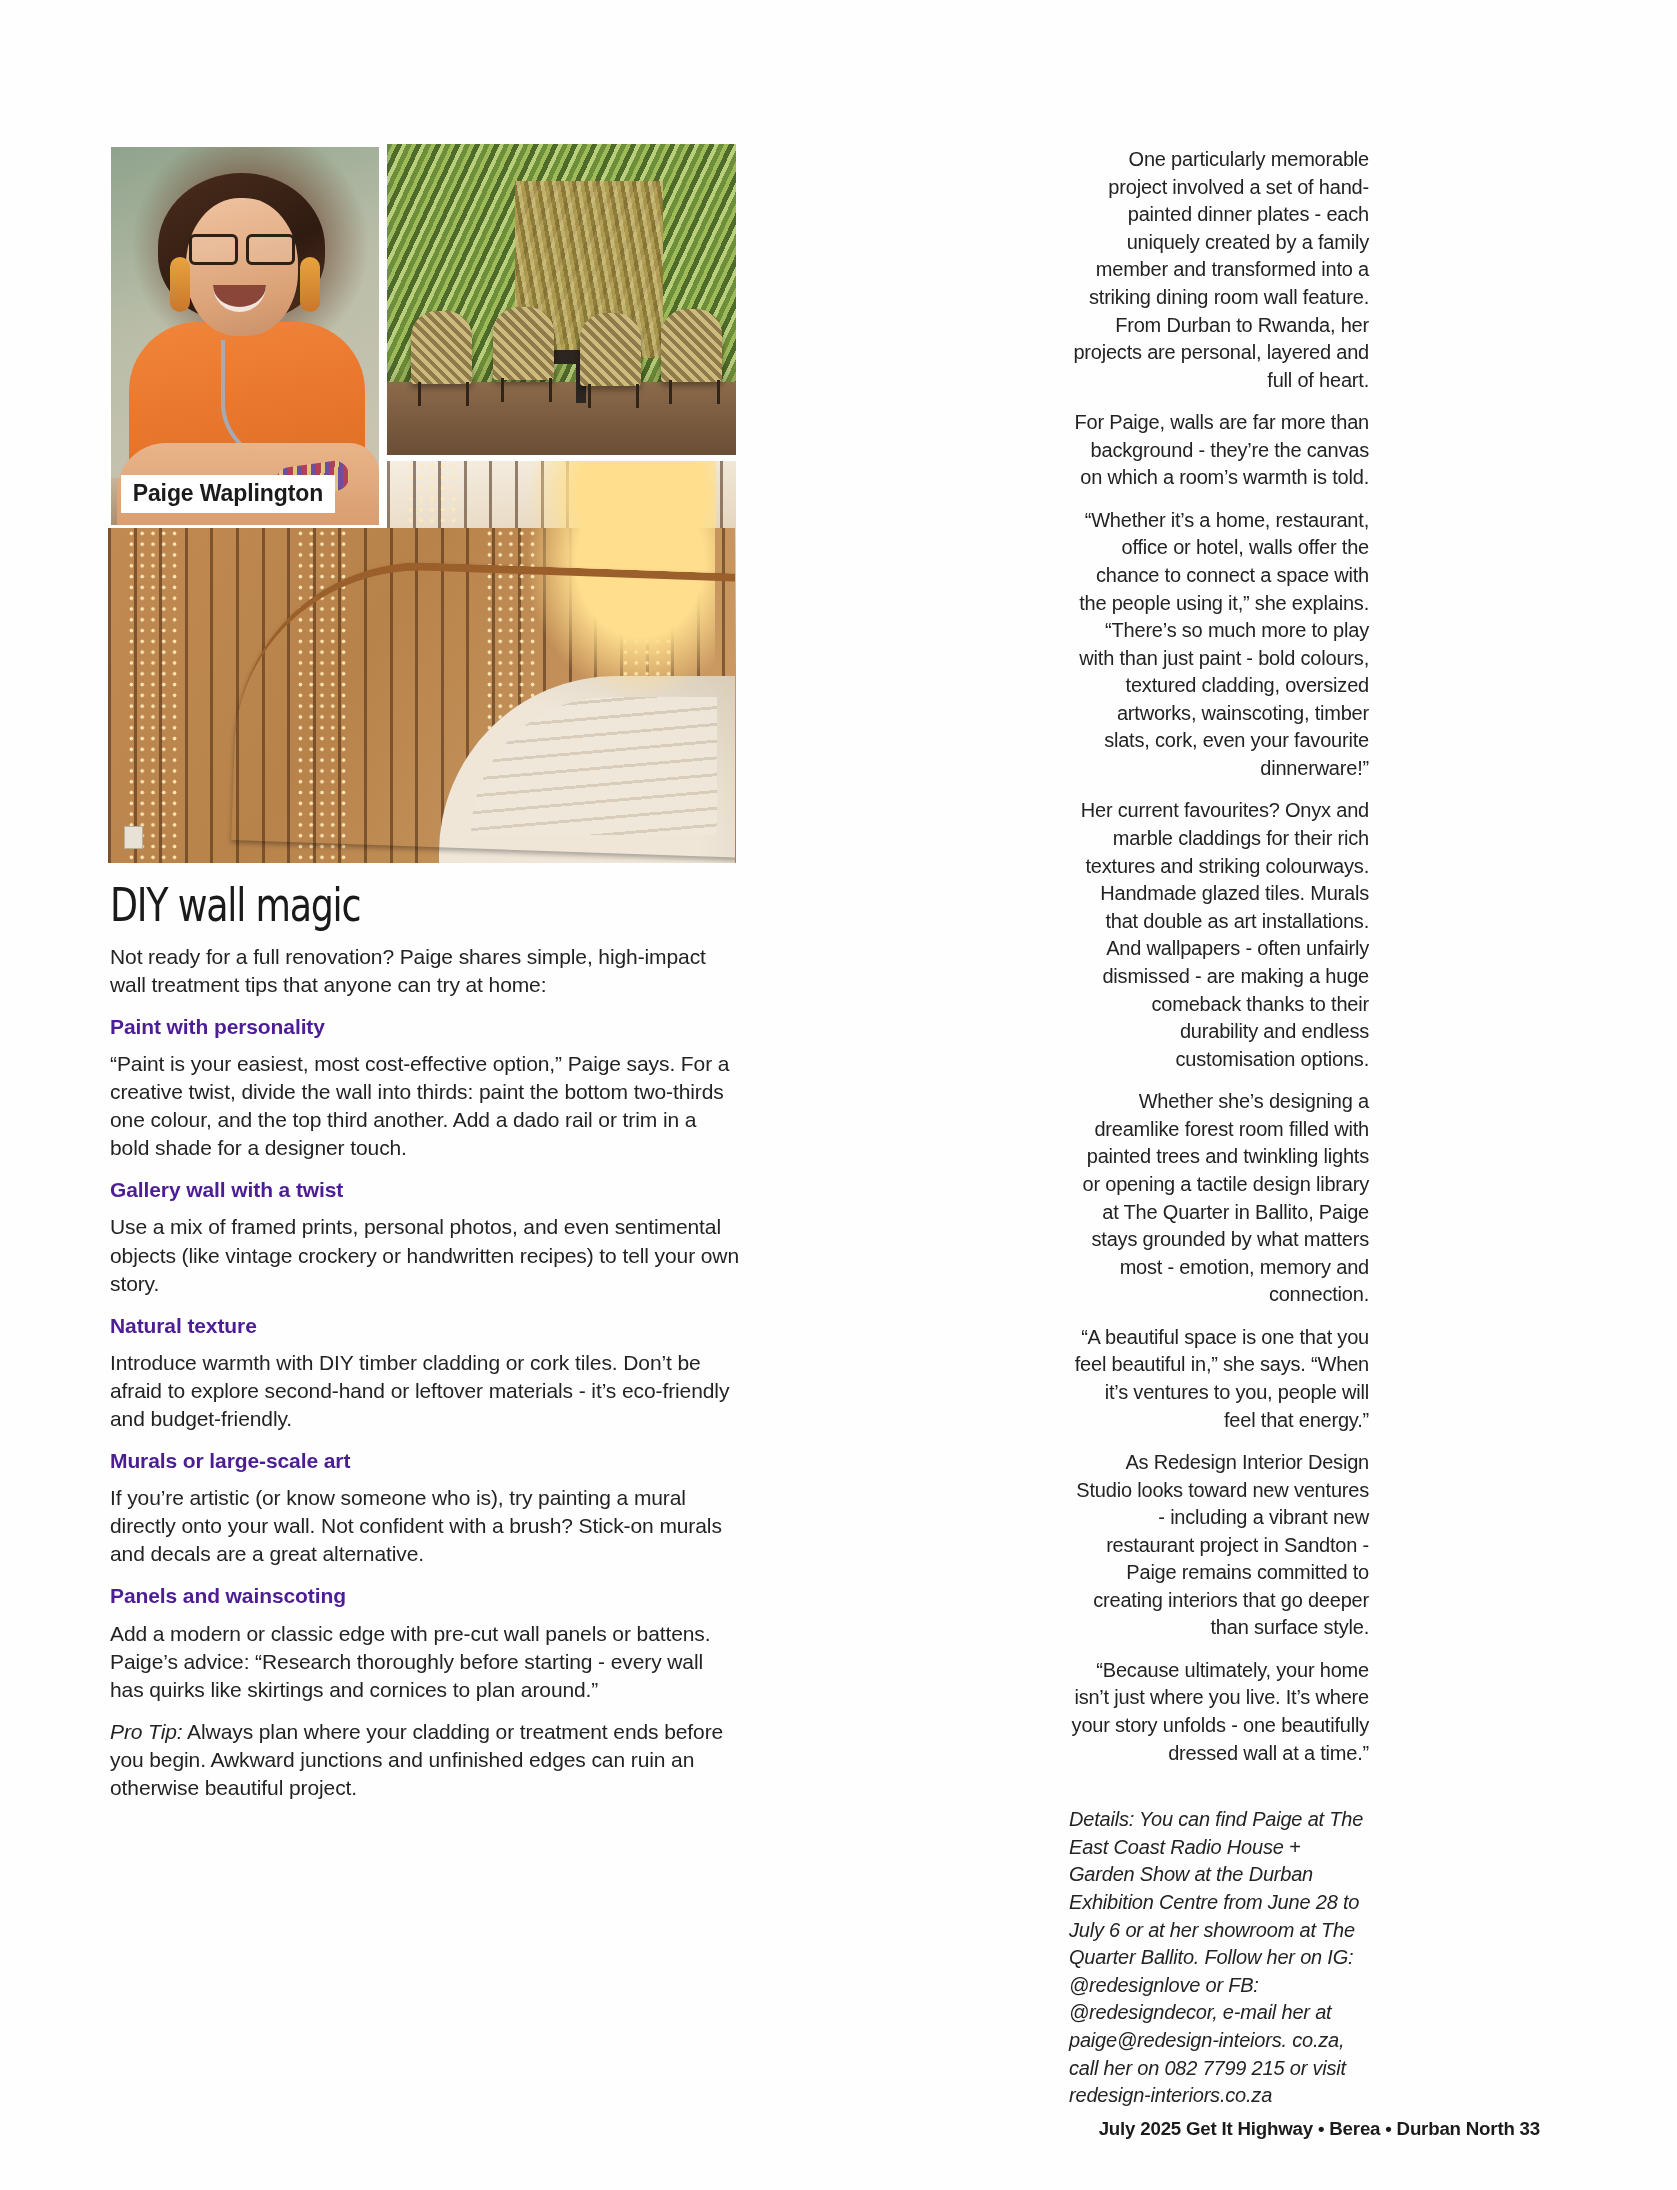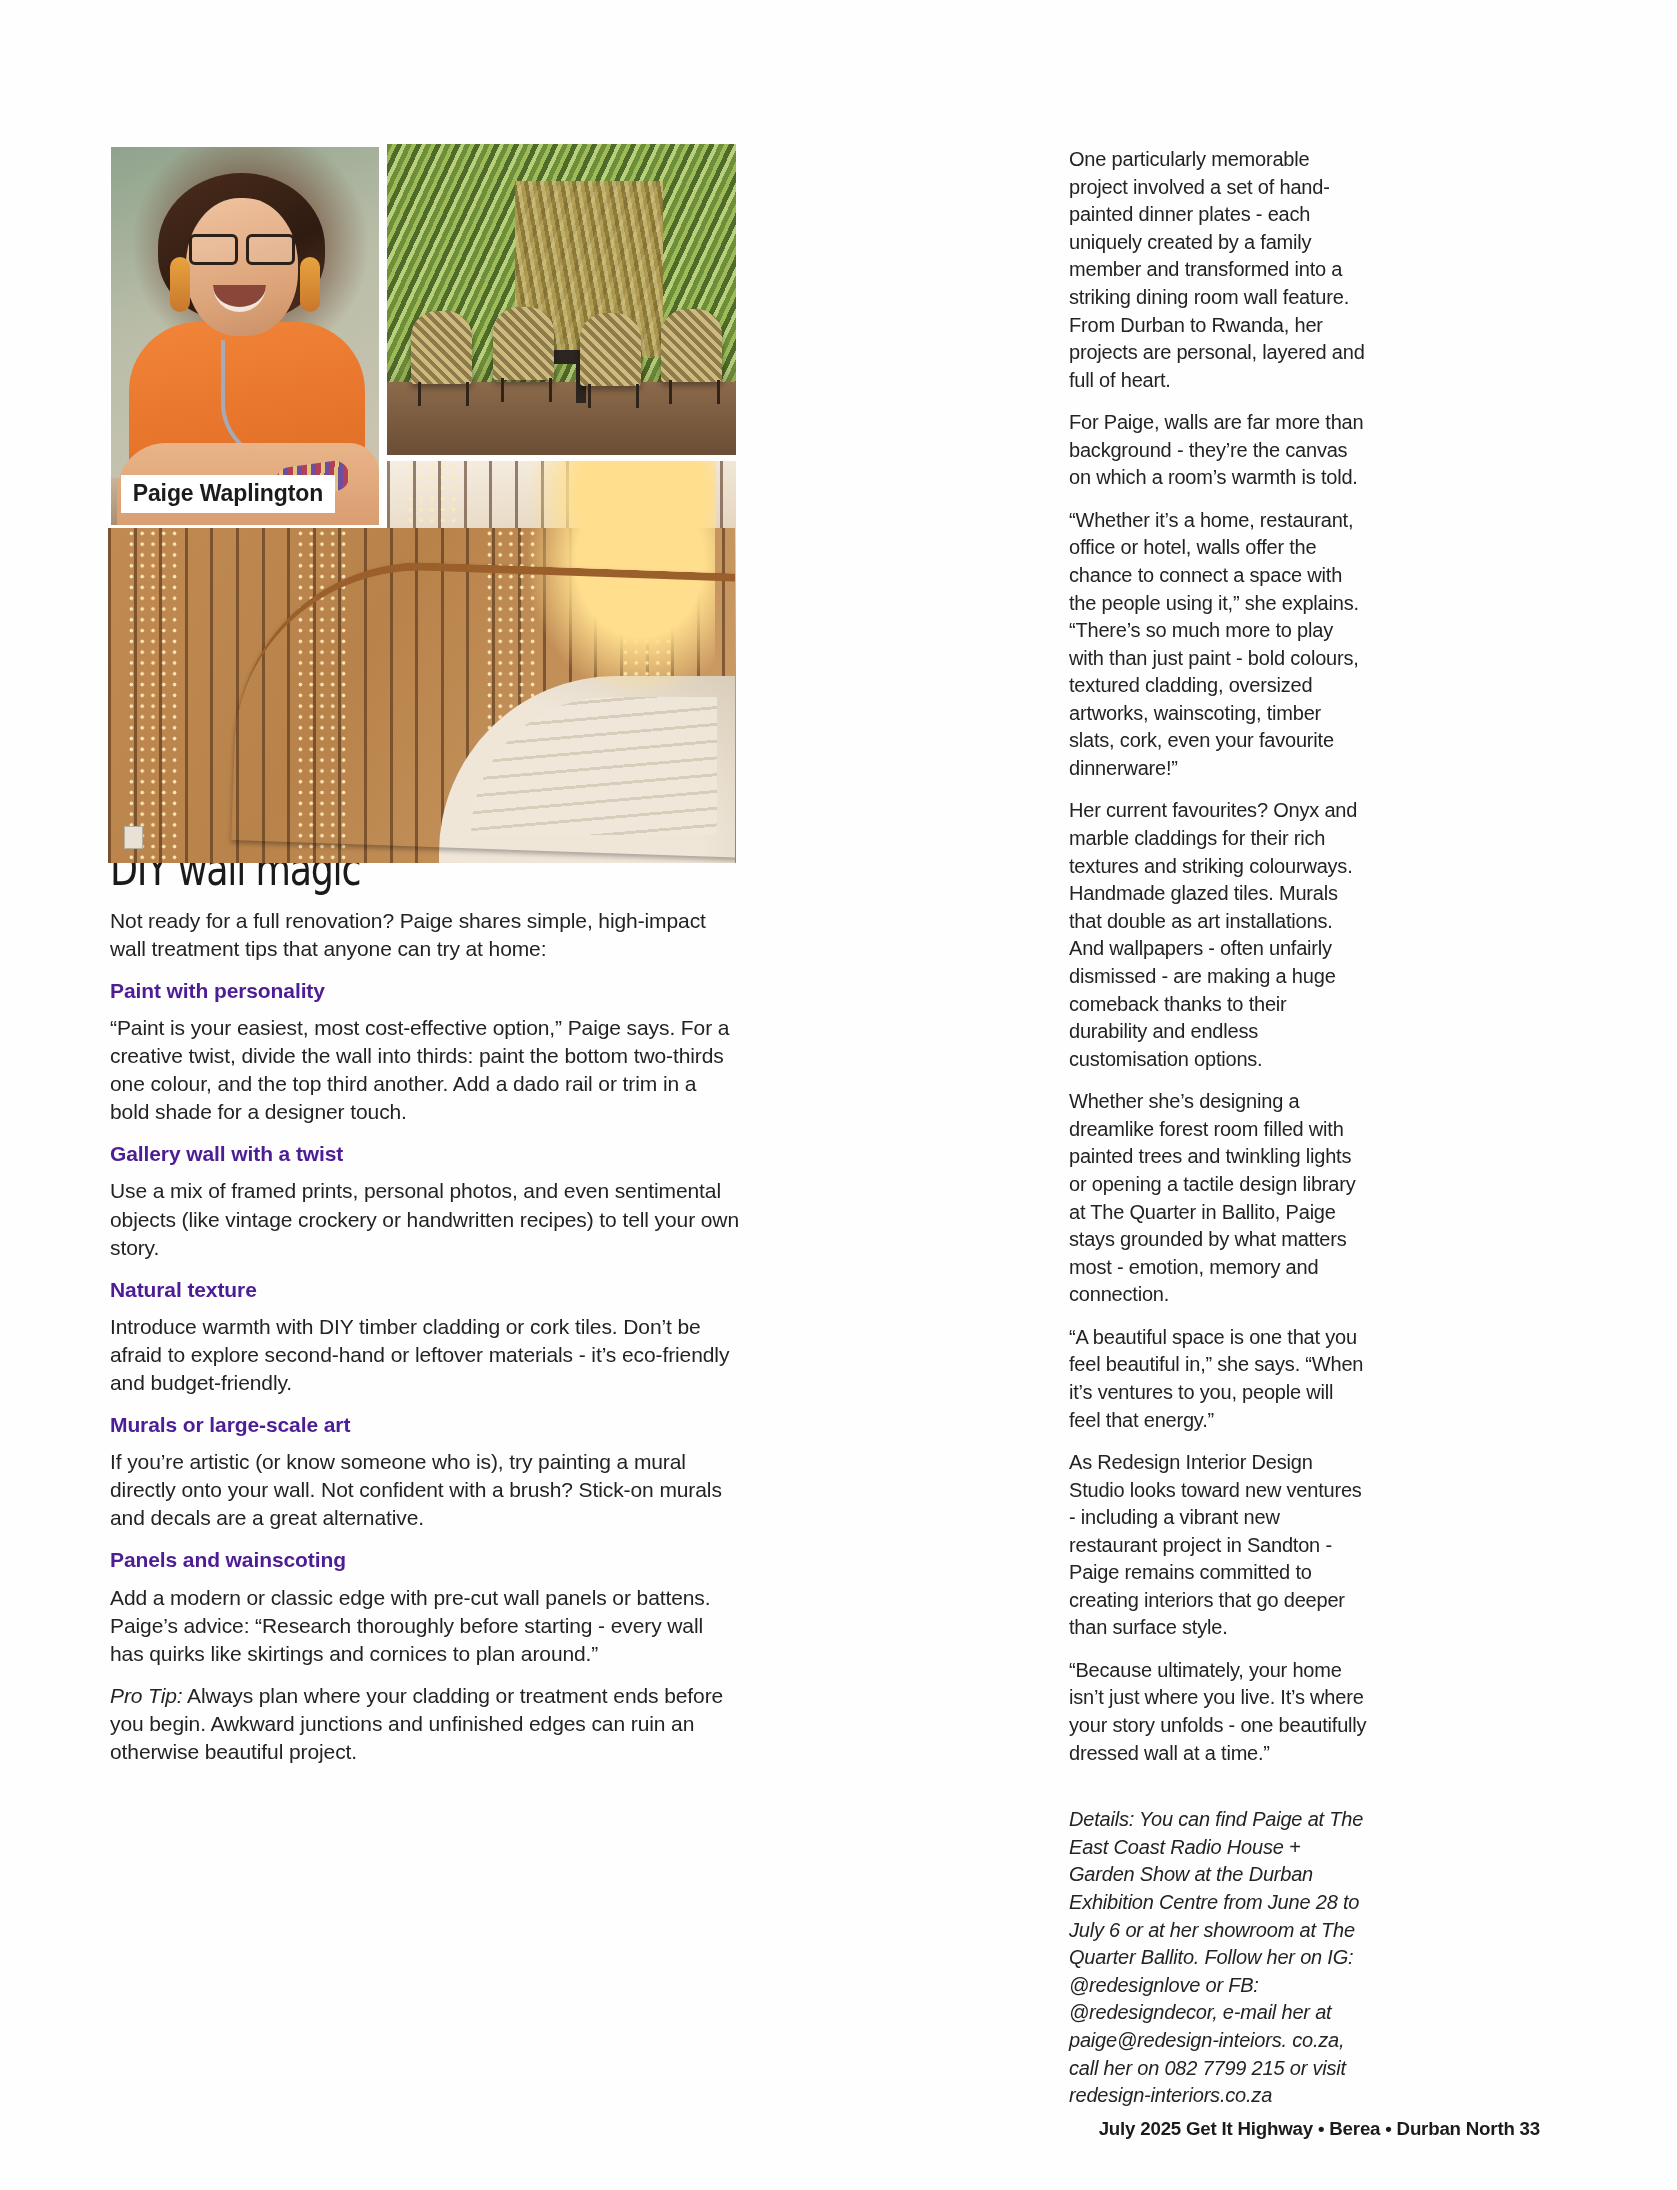--- a/index.html
+++ b/index.html
@@ -254,21 +254,21 @@
   .switch-plate {
     position: absolute; left: 15.8px; bottom: 13.8px;
     width: 17.7px; height: 21.7px;
     background: #e8e2d6; border: 1px solid #b8ae9c;
   }
 
   
   .col-left {
     position: absolute;
     left: 110px;
-    top: 846px;
+    top: 882px;
     width: 630px;
   }
   .headline {
     font-family: "DejaVu Sans Condensed", "Liberation Sans Narrow", "Liberation Sans", sans-serif;
     font-size: 46px;
     line-height: 1.02;
     font-weight: 400;
     letter-spacing: -1.4px;
     margin: 0 0 13.8px 0;
     color: #1a1a1a;
@@ -301,20 +301,21 @@
     left: 1069px;
     top: 146px;
     width: 300px;
   }
   .col-right p {
     font-size: 20px;
     line-height: 1.38;
     letter-spacing: -0.2px;
     color: #232323;
     margin: 0 0 14.8px 0;
+    text-align: right;
   }
   .details-block {
     margin-top: 39px;
     font-style: italic;
     font-size: 20px;
     line-height: 1.38;
     letter-spacing: -0.2px;
     color: #232323;
   }
 

